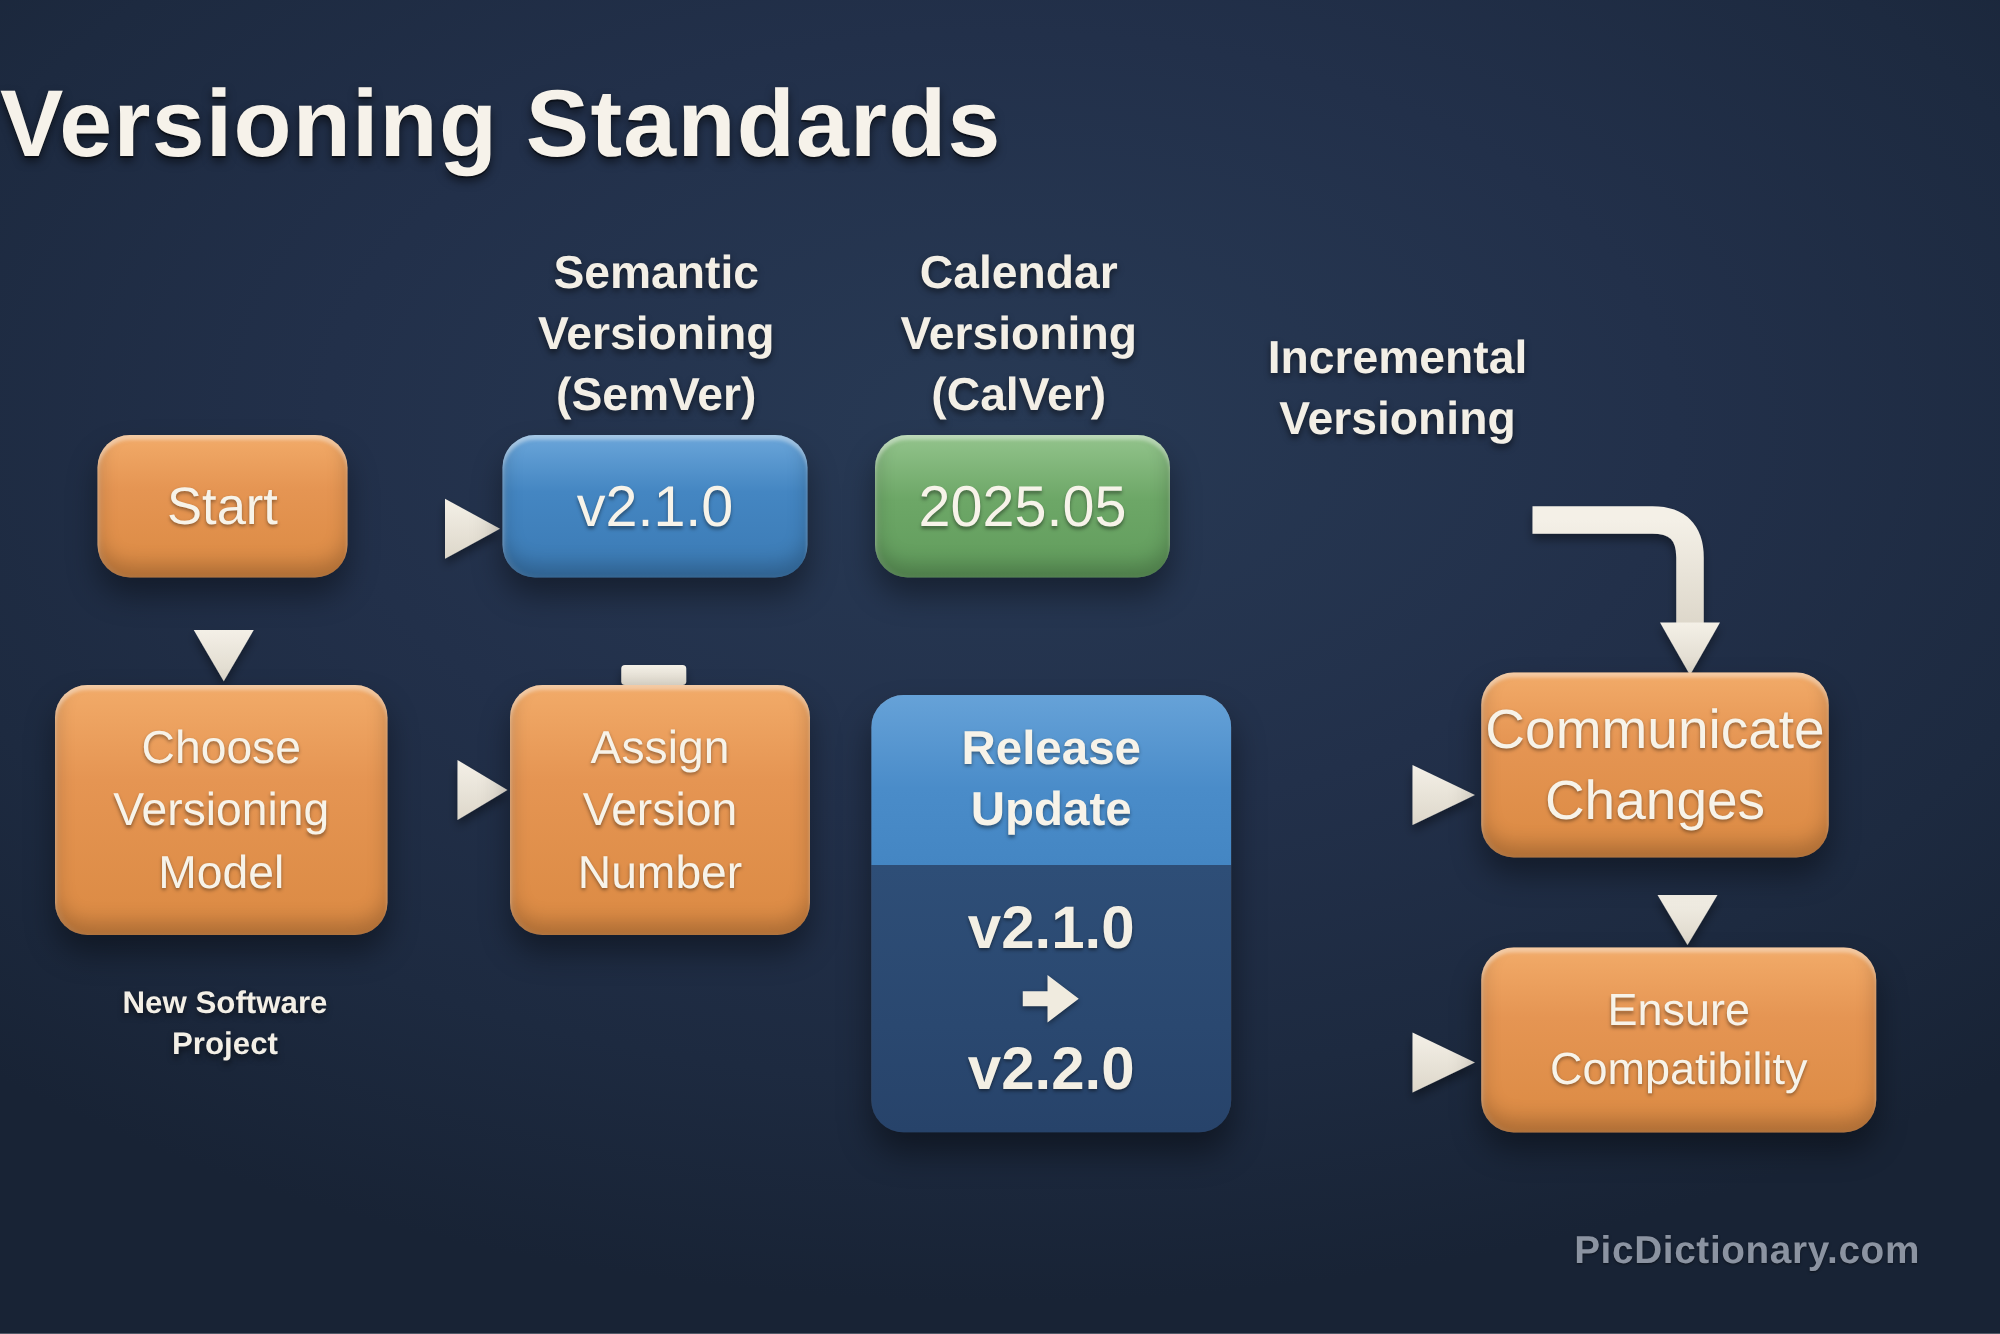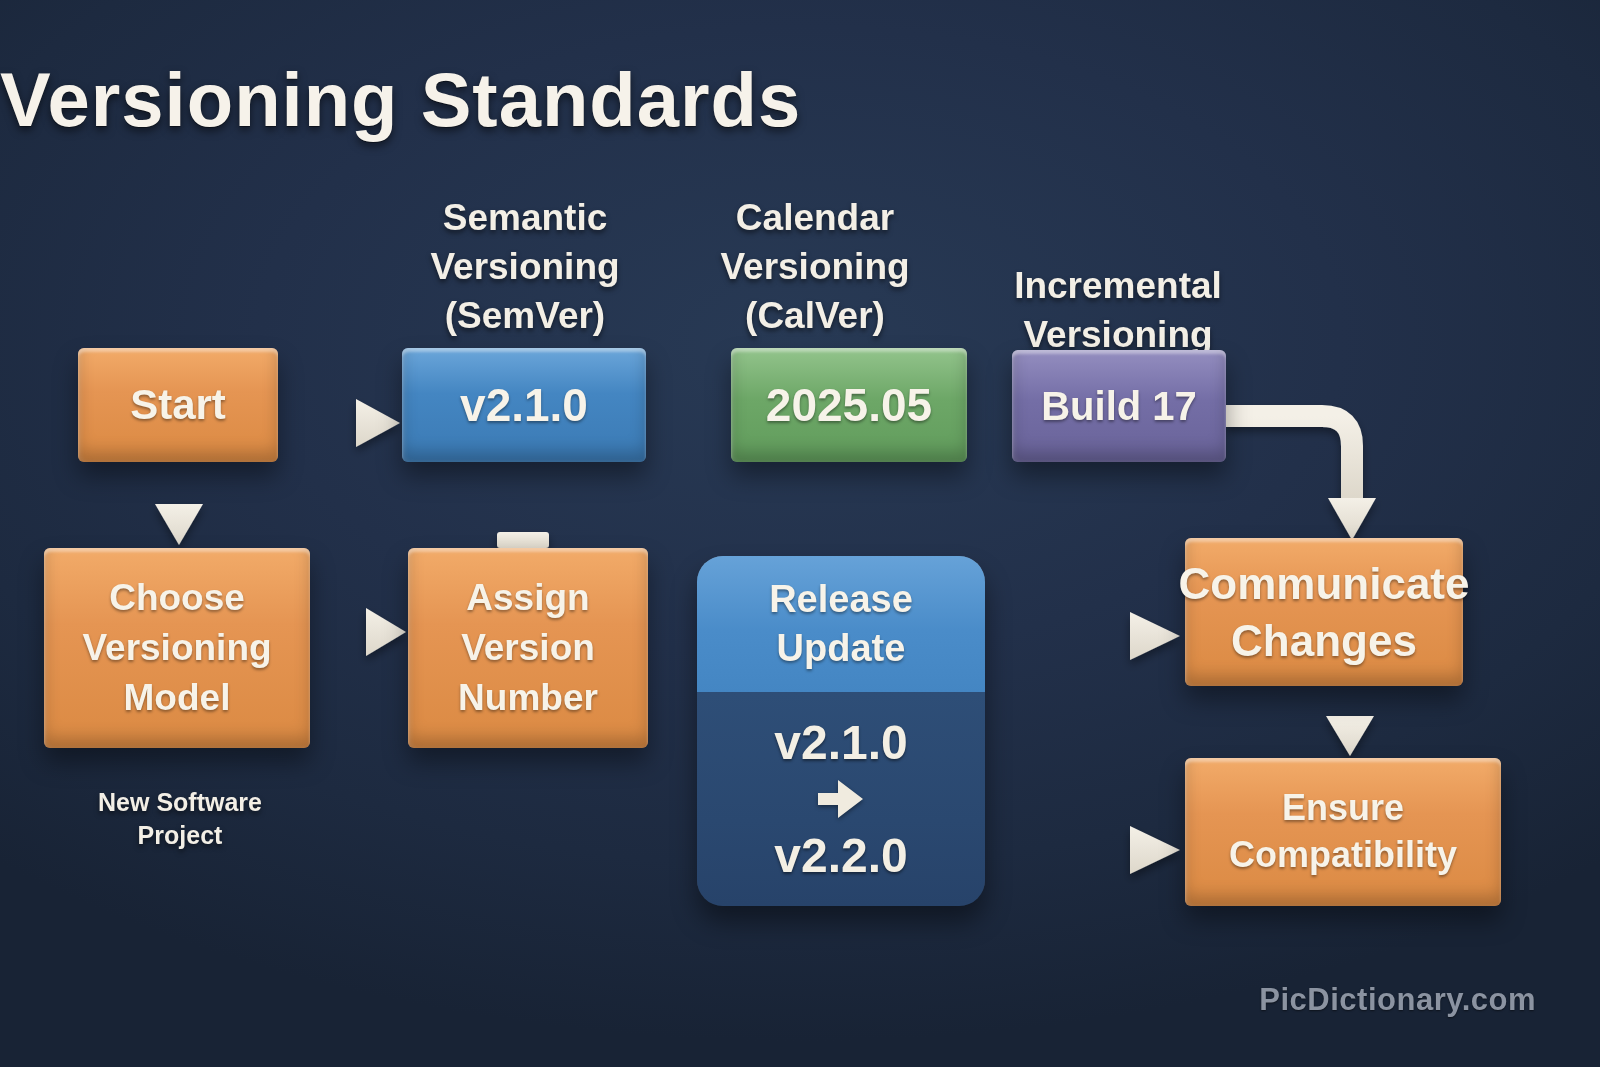--- a/index.html
+++ b/index.html
@@ -28,37 +28,37 @@
     text-shadow: 0 3px 5px rgba(0,0,0,.5);
   }
   .hdr-semver { left: 398px; top: 194px; width: 254px; }
   .hdr-calver { left: 688px; top: 194px; width: 254px; }
   .hdr-incremental { left: 992px; top: 242px; width: 252px; margin-top: 20px; }
 
   .node {
     position: absolute; z-index: 2;
     display: flex; align-items: center; justify-content: center;
     text-align: center;
-    font-weight: bold;
+    font-weight: normal;
     color: #f7f3e9;
     text-shadow: 0 2px 3px rgba(0,0,0,.38);
-    border-radius: 6px;
+    border-radius: 26px;
     box-shadow: inset 0 4px 3px rgba(255,255,255,.38),
                 inset 0 -10px 16px rgba(0,0,0,.22),
                 inset 3px 0 4px rgba(255,255,255,.12),
                 0 14px 24px rgba(0,0,0,.38);
   }
   .orange { background: linear-gradient(180deg, #f2ab69 0%, #e59553 38%, #db8a43 100%); }
   .blue   { background: linear-gradient(180deg, #6ba6da 0%, #4486c2 40%, #3b7ab4 100%); }
   .green  { background: linear-gradient(180deg, #93c48c 0%, #6da767 45%, #619c5c 100%); }
   .purple { background: linear-gradient(180deg, #948ec0 0%, #746ea6 45%, #696399 100%); }
 
   .box-start        { left: 78px;  top: 348px; width: 200px; height: 114px; font-size: 42px; }
   .box-semver       { left: 402px; top: 348px; width: 244px; height: 114px; font-size: 46px; }
-  .box-calver       { left: 700px; top: 348px; width: 236px; height: 114px; font-size: 46px; margin-left: 31px; }
+  .box-calver       { left: 700px; top: 348px; width: 236px; height: 114px; font-size: 46px; }
   .box-build        { left: 1012px; top: 350px; width: 214px; height: 112px; font-size: 40px; }
   .box-choose       { left: 44px;  top: 548px; width: 266px; height: 200px; font-size: 37px; line-height: 1.35; }
   .box-assign       { left: 408px; top: 548px; width: 240px; height: 200px; font-size: 37px; line-height: 1.35; }
   .box-communicate  { left: 1185px; top: 538px; width: 278px; height: 148px; font-size: 44px; line-height: 1.3; }
   .box-ensure       { left: 1185px; top: 758px; width: 316px; height: 148px; font-size: 36px; line-height: 1.3; }
 
   .box-release {
     position: absolute; z-index: 2;
     left: 697px; top: 556px; width: 288px; height: 350px;
     border-radius: 26px; overflow: hidden;
@@ -148,21 +148,20 @@
 
   <div class="title">Versioning Standards</div>
 
   <div class="col-header hdr-semver">Semantic Versioning (SemVer)</div>
   <div class="col-header hdr-calver">Calendar Versioning (CalVer)</div>
   <div class="col-header hdr-incremental">Incremental Versioning</div>
 
   <div class="node orange box-start">Start</div>
   <div class="node blue box-semver">v2.1.0</div>
   <div class="node green box-calver">2025.05</div>
-  <div class="node purple box-build">Build 17</div>
 
   <div class="node orange box-choose">Choose Versioning Model</div>
   <div class="node orange box-assign">Assign Version Number</div>
 
   <div class="box-release">
     <div class="release-top">Release Update</div>
     <div class="release-bottom">
       <span>v2.1.0</span>
       <svg class="release-arrow-icon" width="46" height="42" viewBox="0 0 46 42">
         <polygon points="0,15 20,15 20,2 45,21 20,40 20,27 0,27" fill="#f0ebdf"></polygon>

